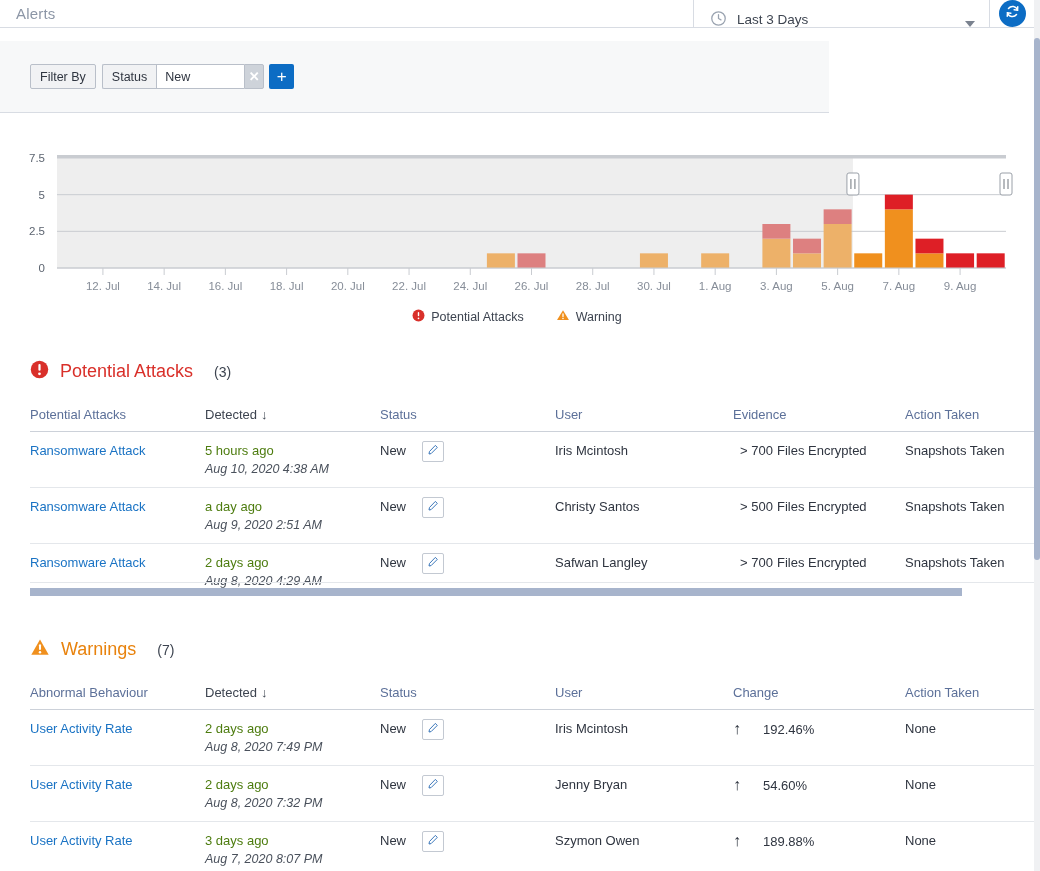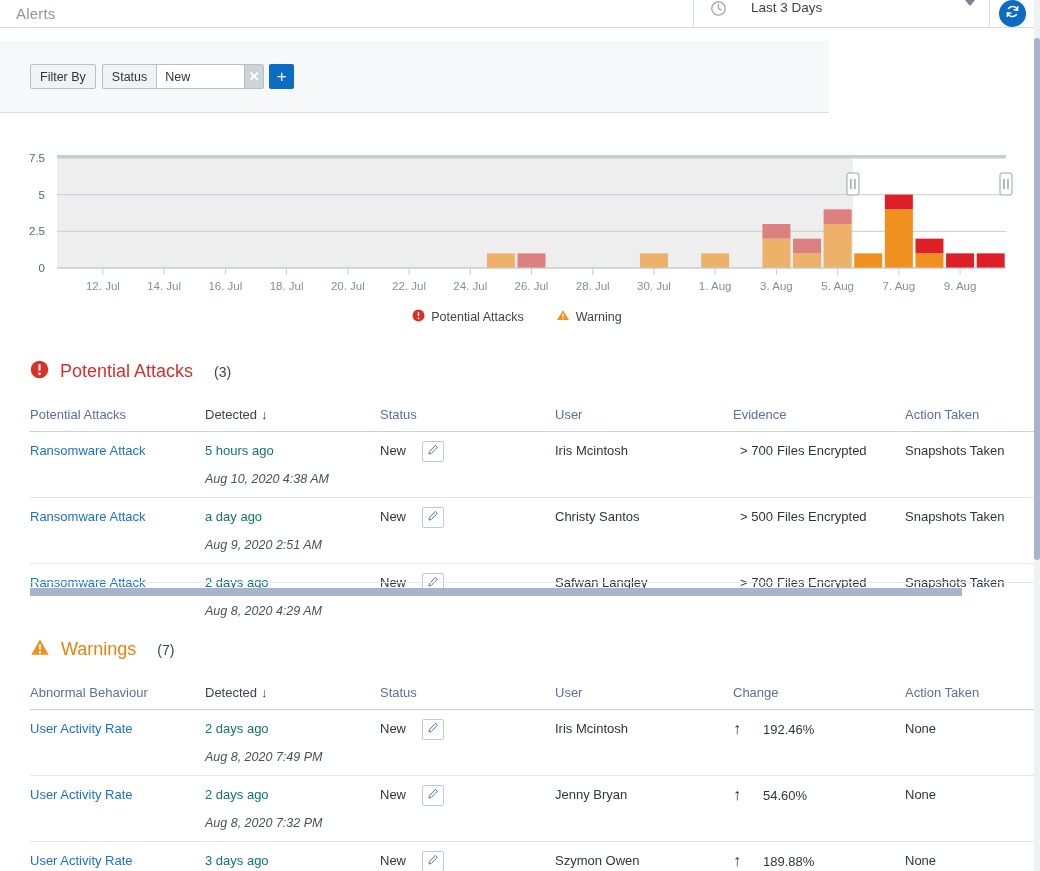--- a/index.html
+++ b/index.html
@@ -17,21 +17,21 @@
     position: absolute; top: 0; left: 0; width: 1034px; height: 28px;
     background: #ffffff; border-bottom: 1px solid #d8dce3;
     display: flex; align-items: stretch;
   }
   #page-title {
     flex: 0 0 auto; display: flex; align-items: center;
     padding-left: 16px; font-size: 15px; color: #8c96a6; letter-spacing: .2px;
   }
   #header-spacer { flex: 1 1 auto; border-right: 1px solid #d8dce3; }
   .daterange {
-    flex: 0 0 296px; display: flex; align-items: flex-start; gap: 24px;
+    flex: 0 0 296px; display: flex; align-items: flex-end; gap: 10px;
     padding: 0 14px 0 16px; border-right: 1px solid #d8dce3; cursor: pointer;
   }
   .clock-icon { width: 17px; height: 17px; flex: 0 0 auto; }
   .daterange-label { font-size: 13.5px; color: #3d4450; flex: 1 1 auto; }
   .caret-down {
     width: 0; height: 0; border-left: 5.5px solid transparent;
     border-right: 5.5px solid transparent; border-top: 6.5px solid #7a828f;
   }
   .refresh-wrap {
     flex: 0 0 44px; display: flex; align-items: center; justify-content: center;
@@ -104,22 +104,22 @@
     border-bottom: 1px solid #ccd1d9;
   }
   thead th.sorted { color: #3d4450; }
   .sort-arrow { color: #3d4450; font-size: 13px; padding-left: 4px; }
   tbody td {
     font-size: 13px; color: #2f3540; padding: 11px 0 11px 0;
     border-bottom: 1px solid #e4e7eb; vertical-align: top;
   }
   tbody tr:last-child td { border-bottom: none; }
   .link { color: #1a73c4; cursor: pointer; }
-  .rel-time { color: #0f766e; }
-  .abs-time { font-style: italic; color: #4a515c; font-size: 12.5px; margin-top: 14px; }
+  .rel-time { color: #4d7c0f; }
+  .abs-time { font-style: italic; color: #4a515c; font-size: 12.5px; margin-top: 4px; }
   .status-cell { display: flex; align-items: flex-start; gap: 16px; }
   .edit-btn {
     width: 22px; height: 21px; border: 1px solid #c3c9d2; border-radius: 2px;
     background: #ffffff; display: flex; align-items: center; justify-content: center;
     cursor: pointer; margin-top: -2px;
   }
   .evidence-cell { display: flex; align-items: baseline; }
   .ev-count { width: 44px; text-align: right; padding-right: 4px; }
   .change-cell { display: flex; align-items: center; gap: 22px; }
   .up-arrow { font-size: 16px; color: #2f3540; line-height: 1; }

